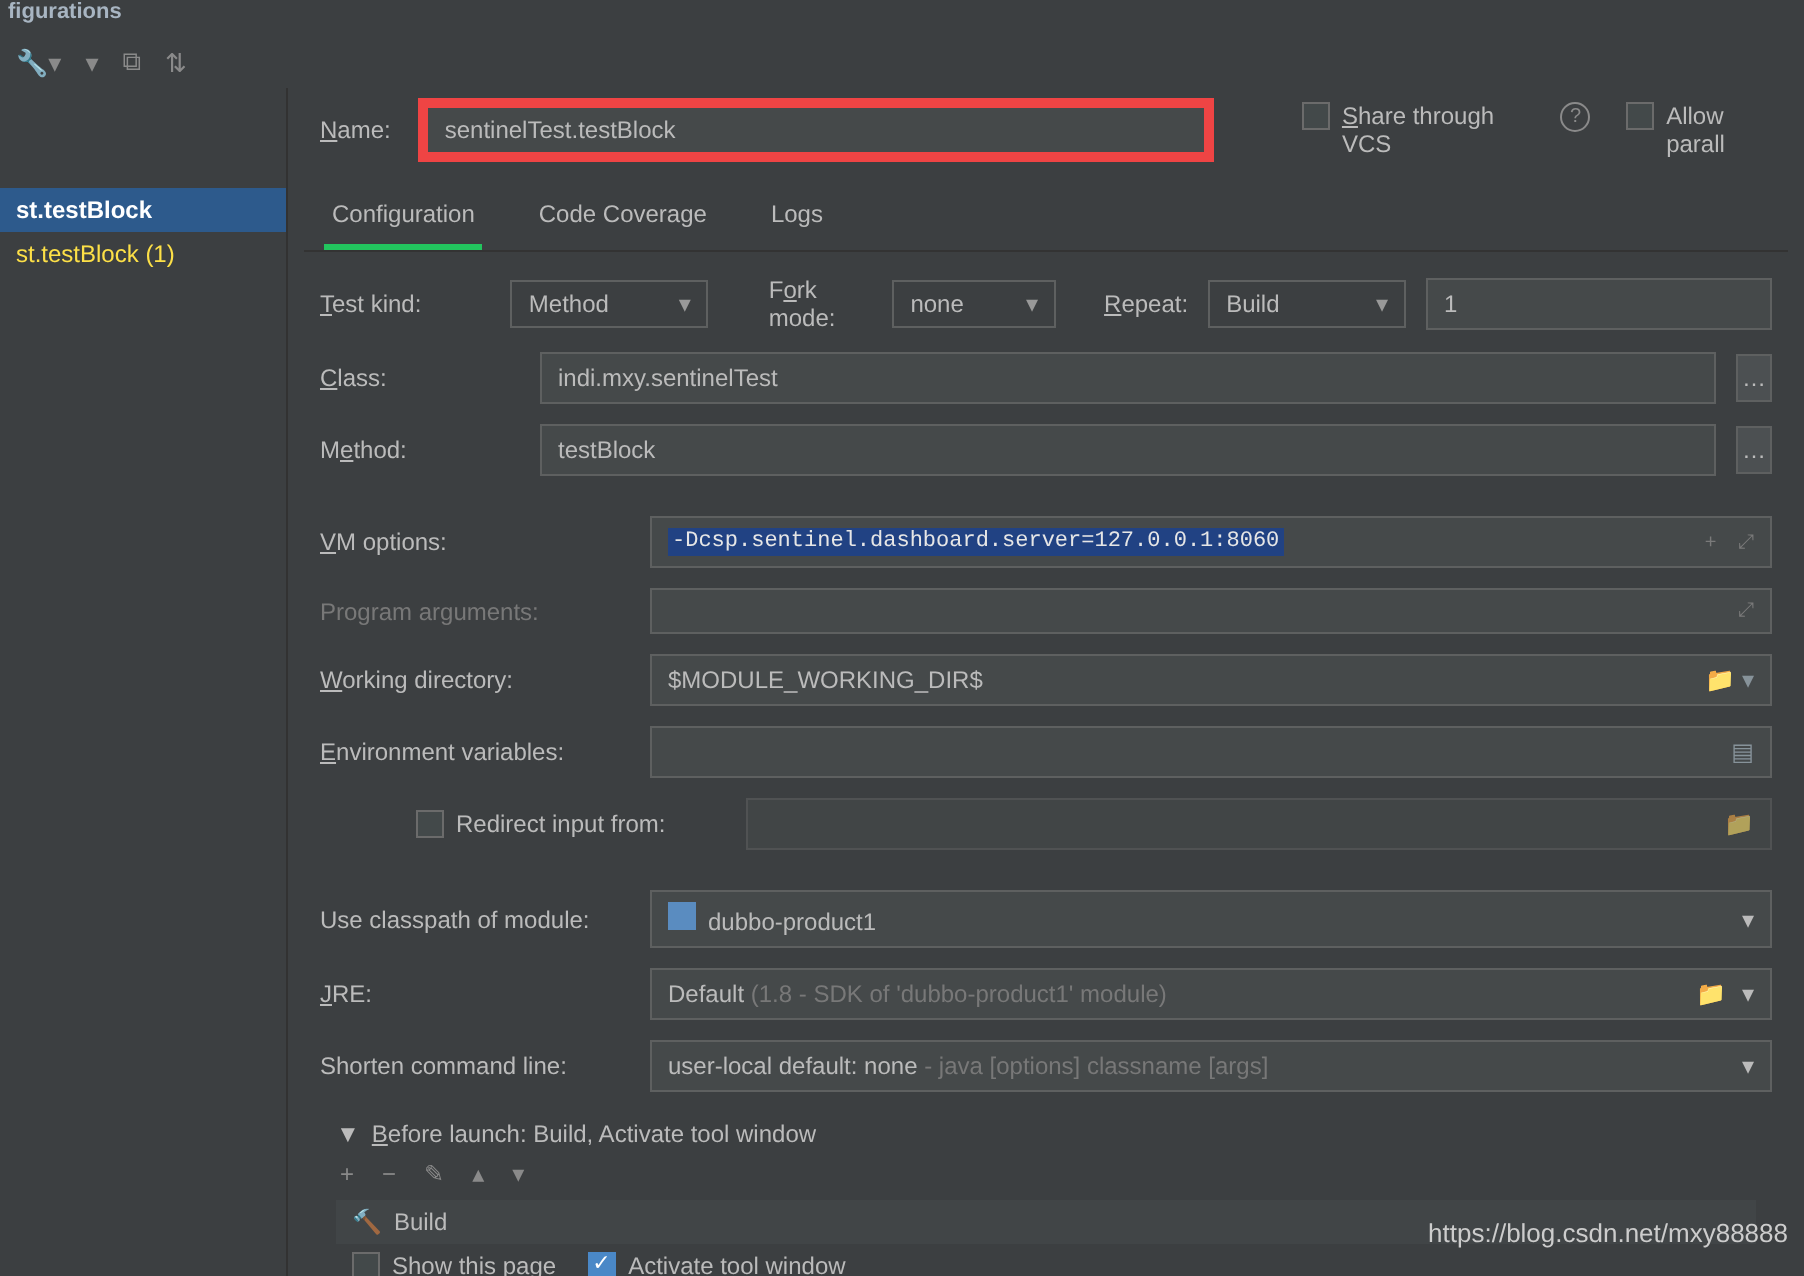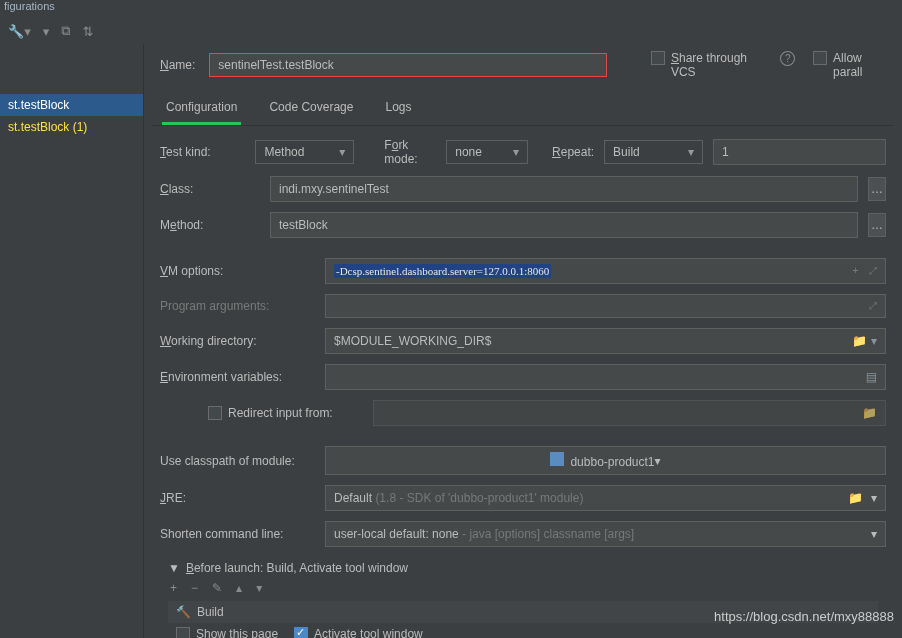--- a/index.html
+++ b/index.html
@@ -11,20 +11,21 @@
       width: 902px;
       height: 638px;
       overflow: hidden;
       position: relative;
     }
     .top-bar {
       height: 18px;
       padding-left: 4px;
       color: #a8b5c2;
       font-size: 11px;
+      font-weight: bold;
     }
     .toolbar {
       height: 26px;
       display: flex;
       align-items: center;
       gap: 12px;
       padding-left: 8px;
     }
     .toolbar-icon {
       color: #8a8a8a;
@@ -41,36 +42,37 @@
     }
     .sidebar-item {
       padding: 4px 8px;
       color: #fde047;
       font-size: 12px;
       cursor: pointer;
     }
     .sidebar-item.selected {
       background: #2d5a8c;
       color: #ffffff;
+      font-weight: bold;
     }
     .content {
       flex: 1;
       padding: 0 8px;
       overflow: hidden;
     }
     .name-row {
       display: flex;
       align-items: center;
       gap: 14px;
       height: 42px;
       padding-left: 8px;
     }
     .name-input {
       background: #45494a;
-      border: 1px solid #ef4444;
+      border: 5px solid #ef4444;
       color: #bbbbbb;
       padding: 4px 8px;
       width: 400px;
       font-size: 12px;
     }
     .underline-letter { text-decoration: underline; }
     .checkbox-group {
       display: flex;
       align-items: flex-start;
       gap: 6px;
@@ -142,21 +144,21 @@
       background: #45494a;
       border: 1px solid #5e6060;
       color: #bbbbbb;
       padding: 5px 8px;
       font-size: 12px;
       flex: 1;
     }
     .vm-highlight {
       background: #214283;
       color: #e6e6e6;
-      font-family: Liberation Serif, serif;
+      font-family: Liberation Mono, monospace;
       font-size: 11px;
       padding: 1px 2px;
     }
     .btn-small {
       width: 18px;
       height: 24px;
       background: #4c5052;
       border: 1px solid #5e6060;
       color: #bbbbbb;
       display: flex;
@@ -358,21 +360,21 @@
         </span>
         <div class="text-input muted" style="display:flex;justify-content:flex-end;opacity:0.6">
           <span class="folder-icon">📁</span>
         </div>
       </div>
 
       <div class="section-divider"></div>
 
       <div class="row">
         <span class="label">Use classpath of module:</span>
-        <div class="text-input" style="display:flex;align-items:center;justify-content:center">
+        <div class="text-input" style="display:flex;align-items:center;justify-content:space-between">
           <span><span class="module-icon"></span><span>dubbo-product1</span></span>
           <span class="caret">▾</span>
         </div>
       </div>
 
       <div class="row">
         <span class="label"><span class="underline-letter">J</span>RE:</span>
         <div class="text-input" style="display:flex;align-items:center;justify-content:space-between">
           <span><span>Default</span> <span class="muted">(1.8 - SDK of 'dubbo-product1' module)</span></span>
           <span style="display:flex;gap:8px;align-items:center">

